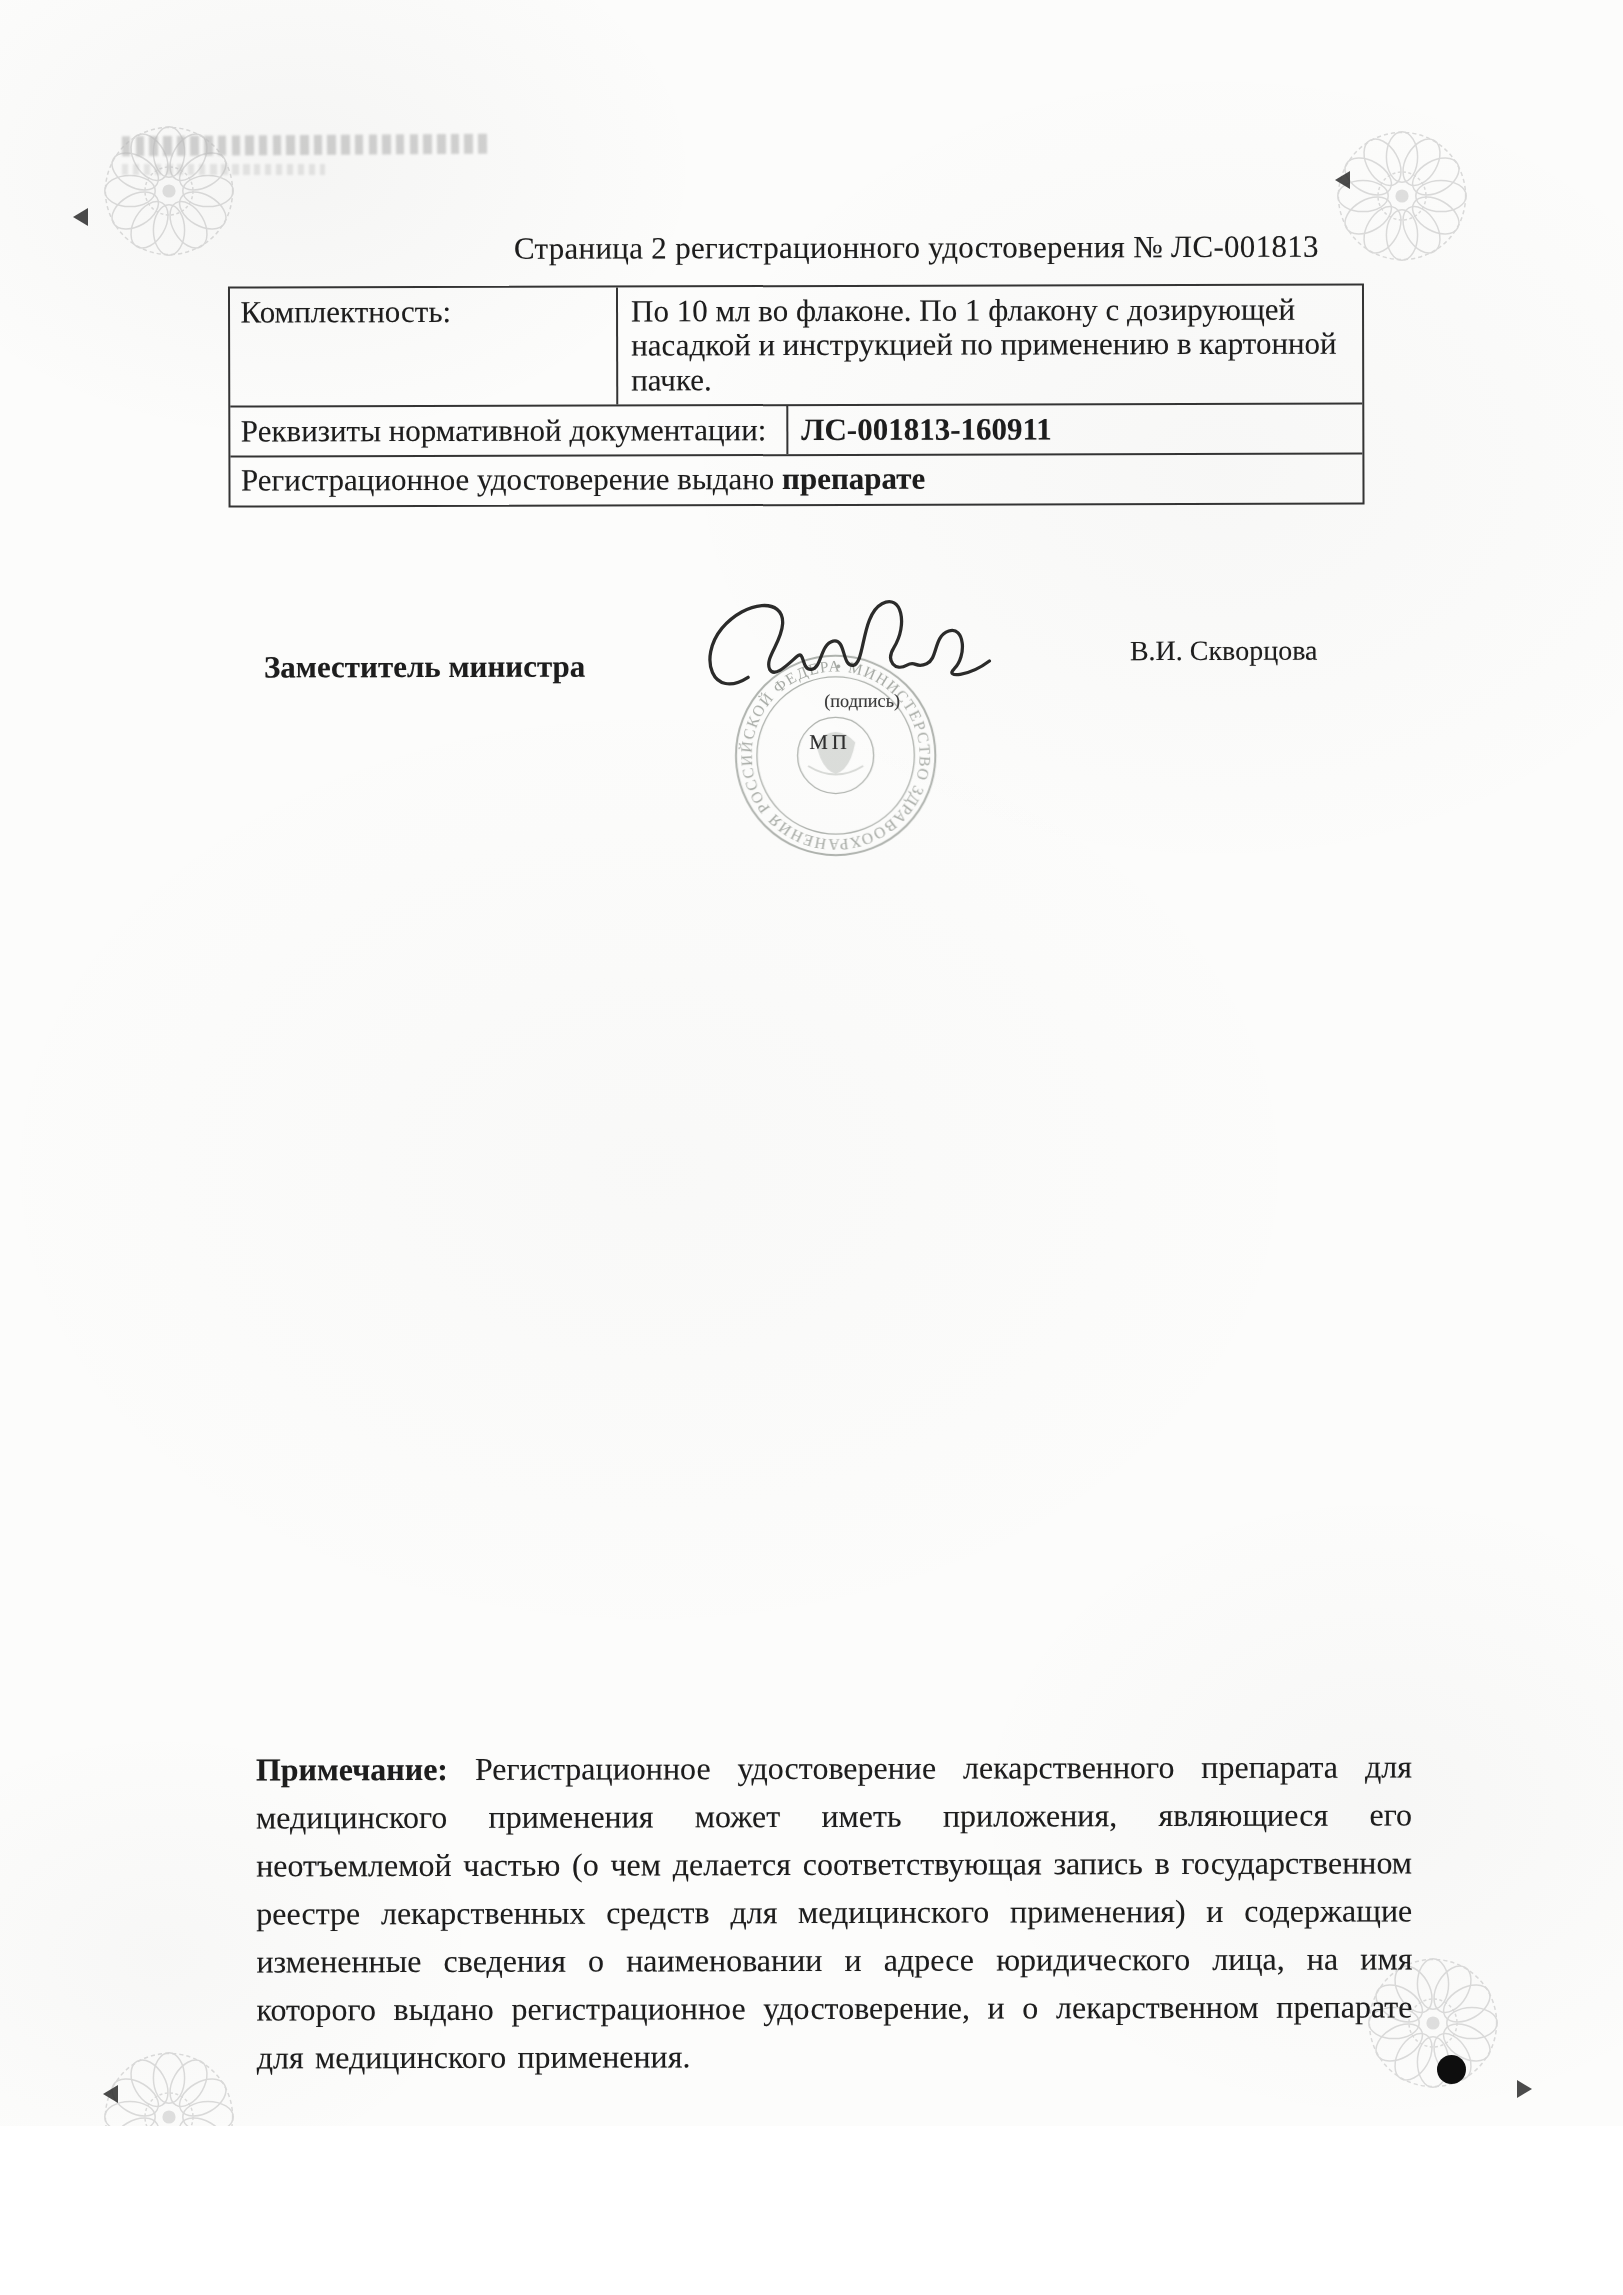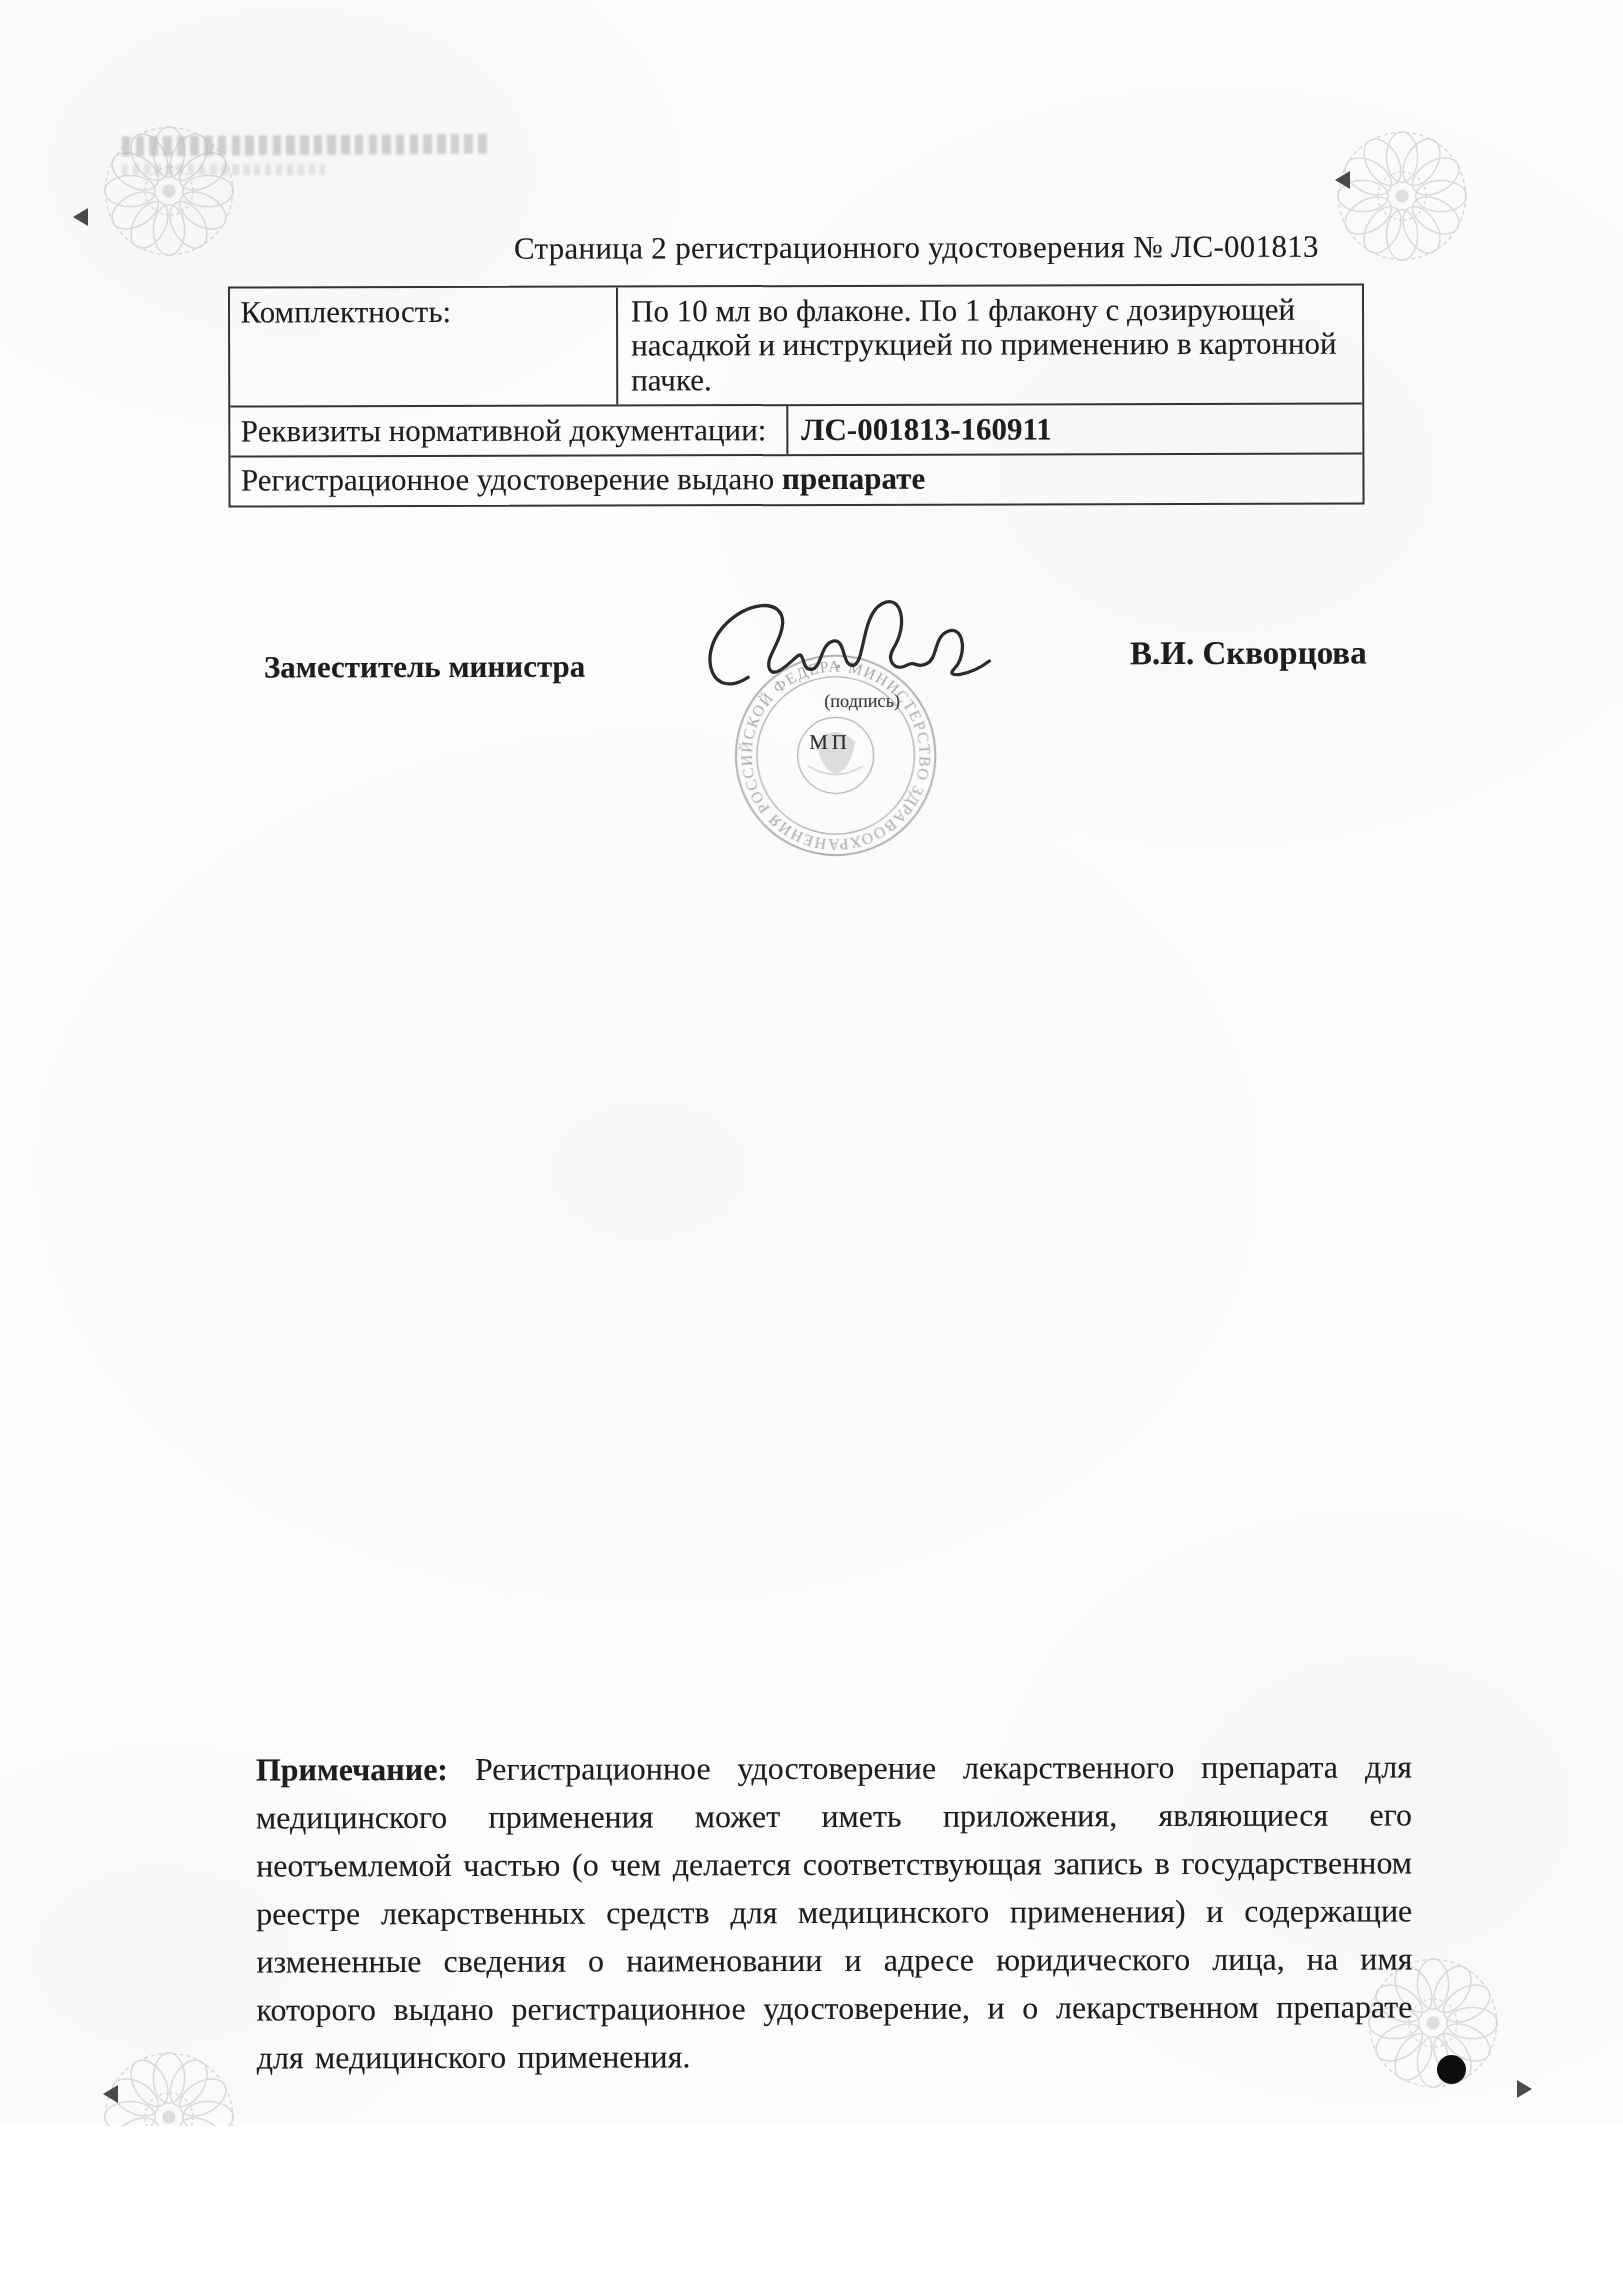--- a/index.html
+++ b/index.html
@@ -31,21 +31,21 @@
   .t-row{display:flex;border-top:2px solid #343434;box-sizing:border-box;}
   .t-row:first-child{border-top:none;}
   .cell{box-sizing:border-box;padding:6.5px 10.5px;}
   .row1 .cell-label{flex:0 0 386px;}
   .row1 .cell-value{flex:1;border-left:2px solid #343434;padding-left:13px;}
   .row2 .cell-label{flex:0 0 556px;}
   .row2 .cell-value{flex:1;border-left:2px solid #343434;font-weight:bold;padding-left:13px;}
   .row3 .cell-full{flex:1;}
 
   .sig-title{position:absolute;left:265px;top:648px;font-size:31px;font-weight:bold;}
-  .sig-name{position:absolute;left:1131px;top:636px;font-size:33px;font-weight:bold;}
+  .sig-name{position:absolute;left:1131px;top:636px;font-size:28px;font-weight:normal;}
   .sig-caption{position:absolute;left:796px;top:691px;width:105px;text-align:right;
     font-size:18.3px;color:#3a3a3a;}
   .sig-mp{position:absolute;left:810px;top:730px;font-size:21px;letter-spacing:3.9px;color:#2e2e2e;}
 
   .stamp{position:absolute;left:725px;top:644px;opacity:0.62;filter:blur(0.7px);}
   .signature-svg{position:absolute;left:687px;top:579px;opacity:0.95;}
 
   .note{
     position:absolute;left:254px;top:1744px;width:1156px;
     font-size:32px;line-height:1.5;text-align:justify;word-spacing:3.3px;

